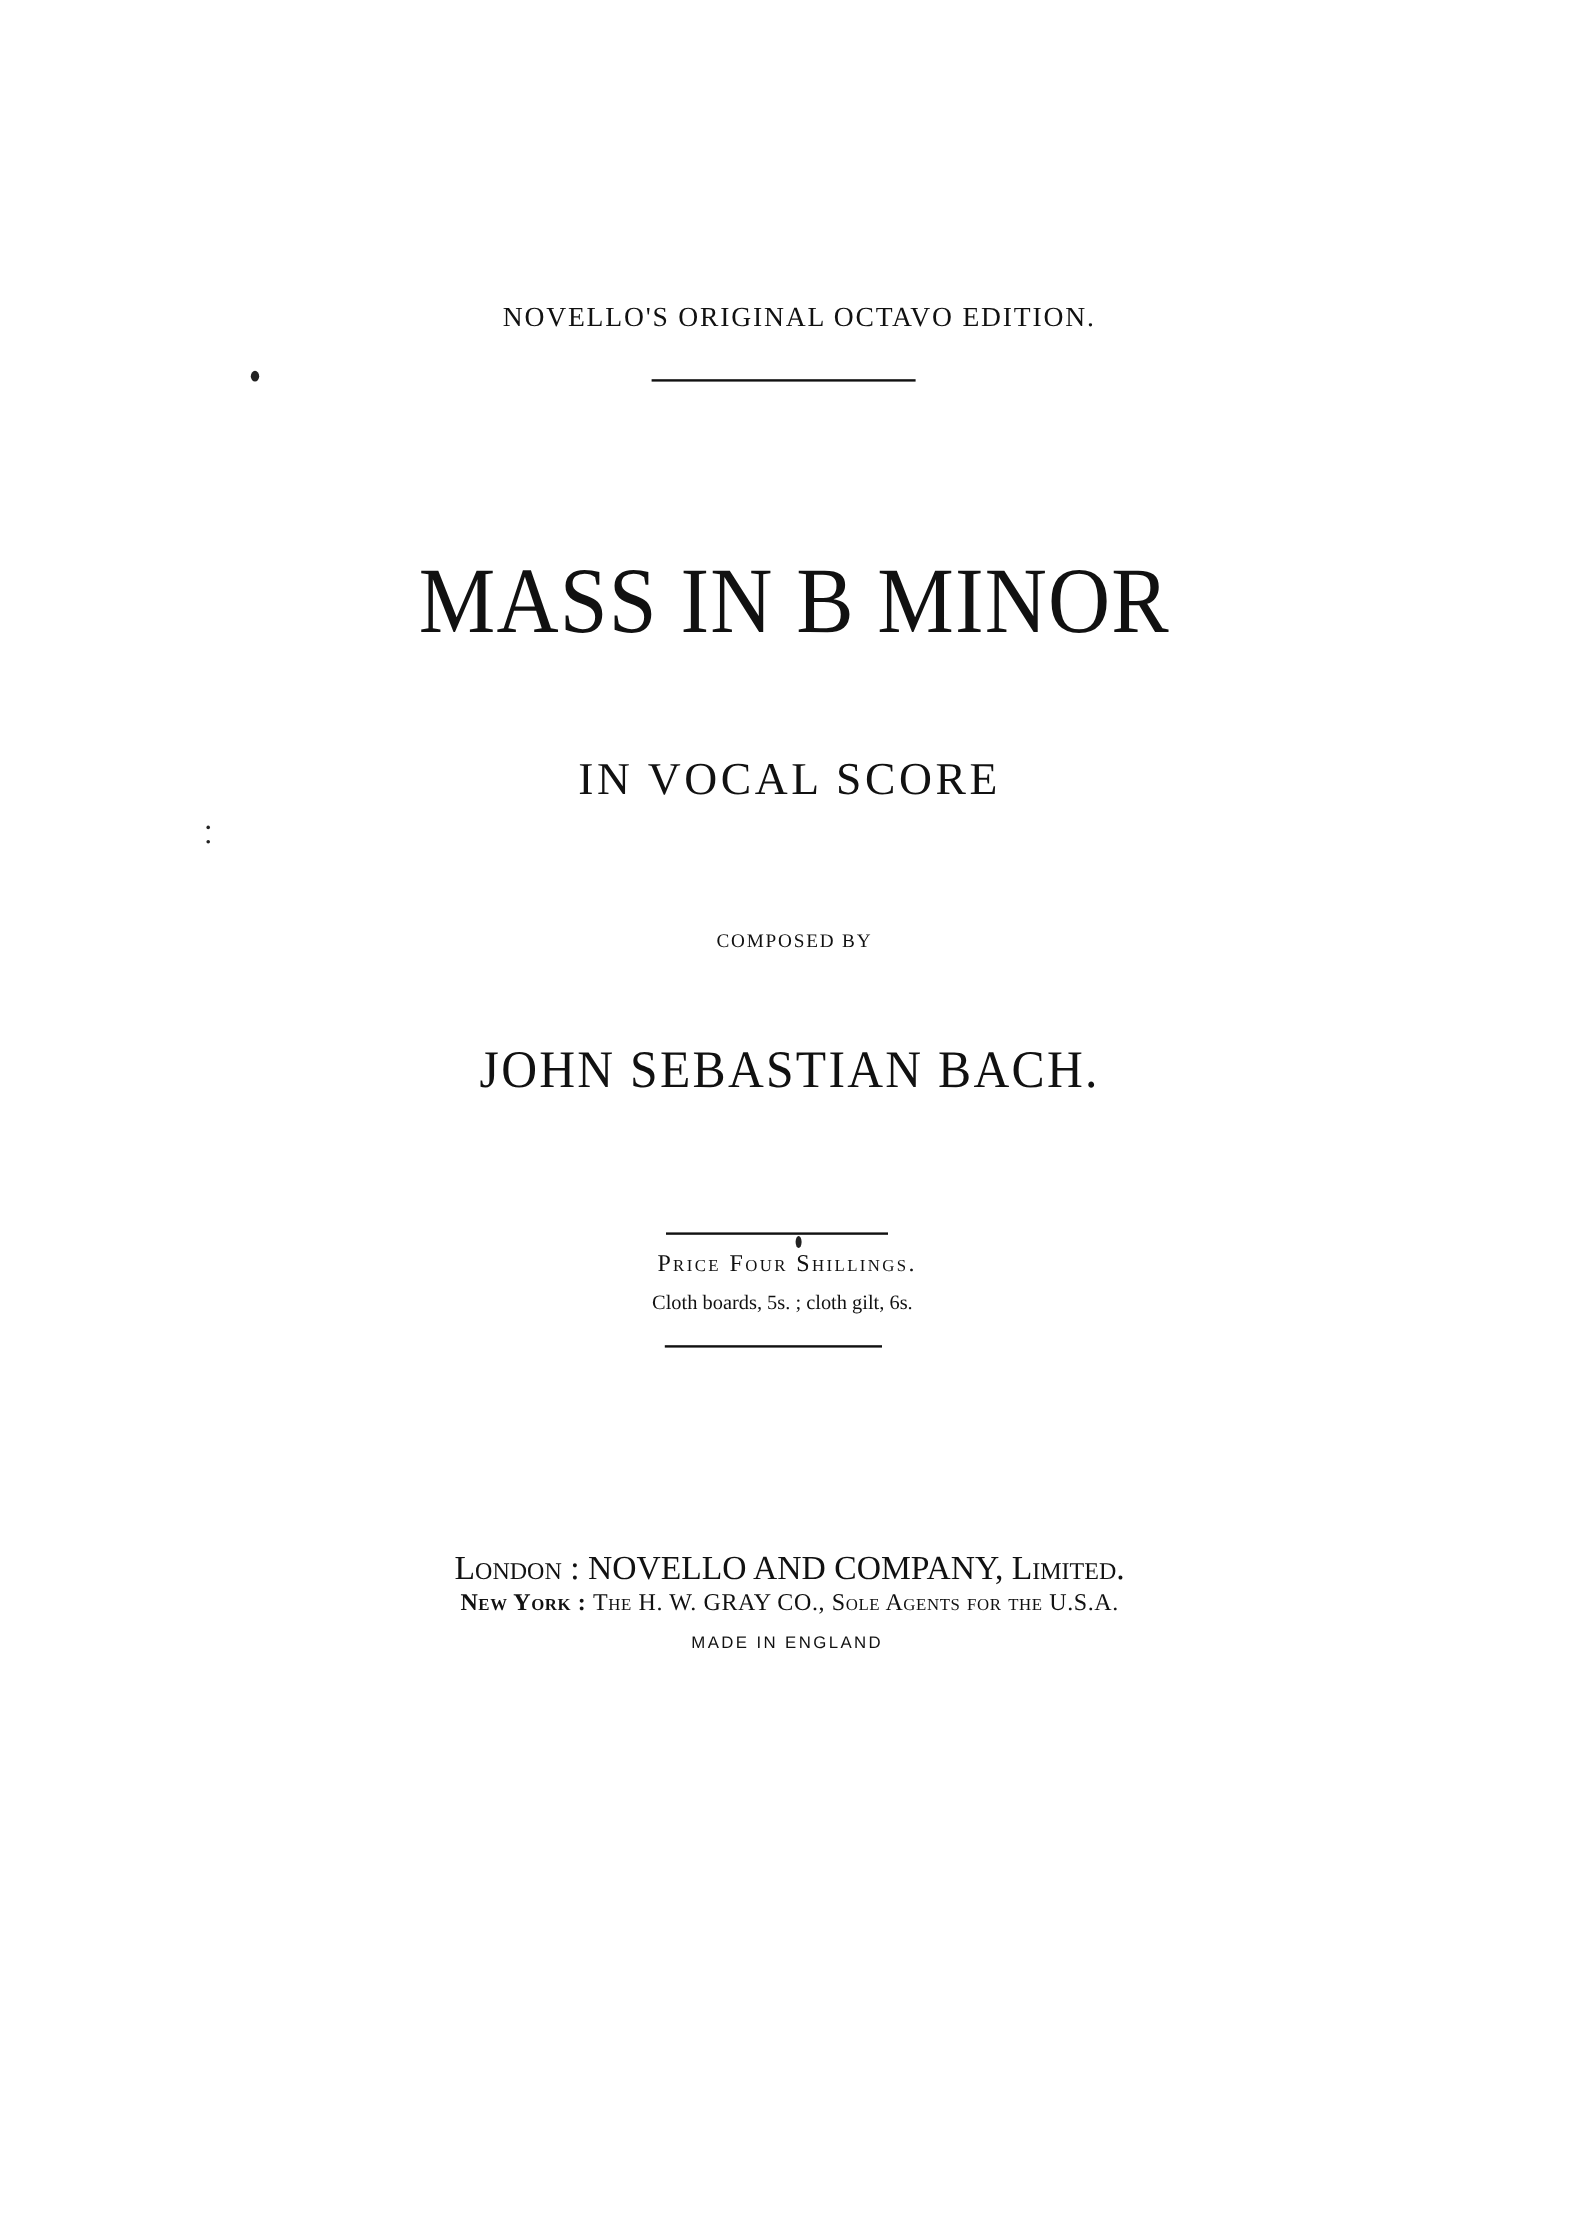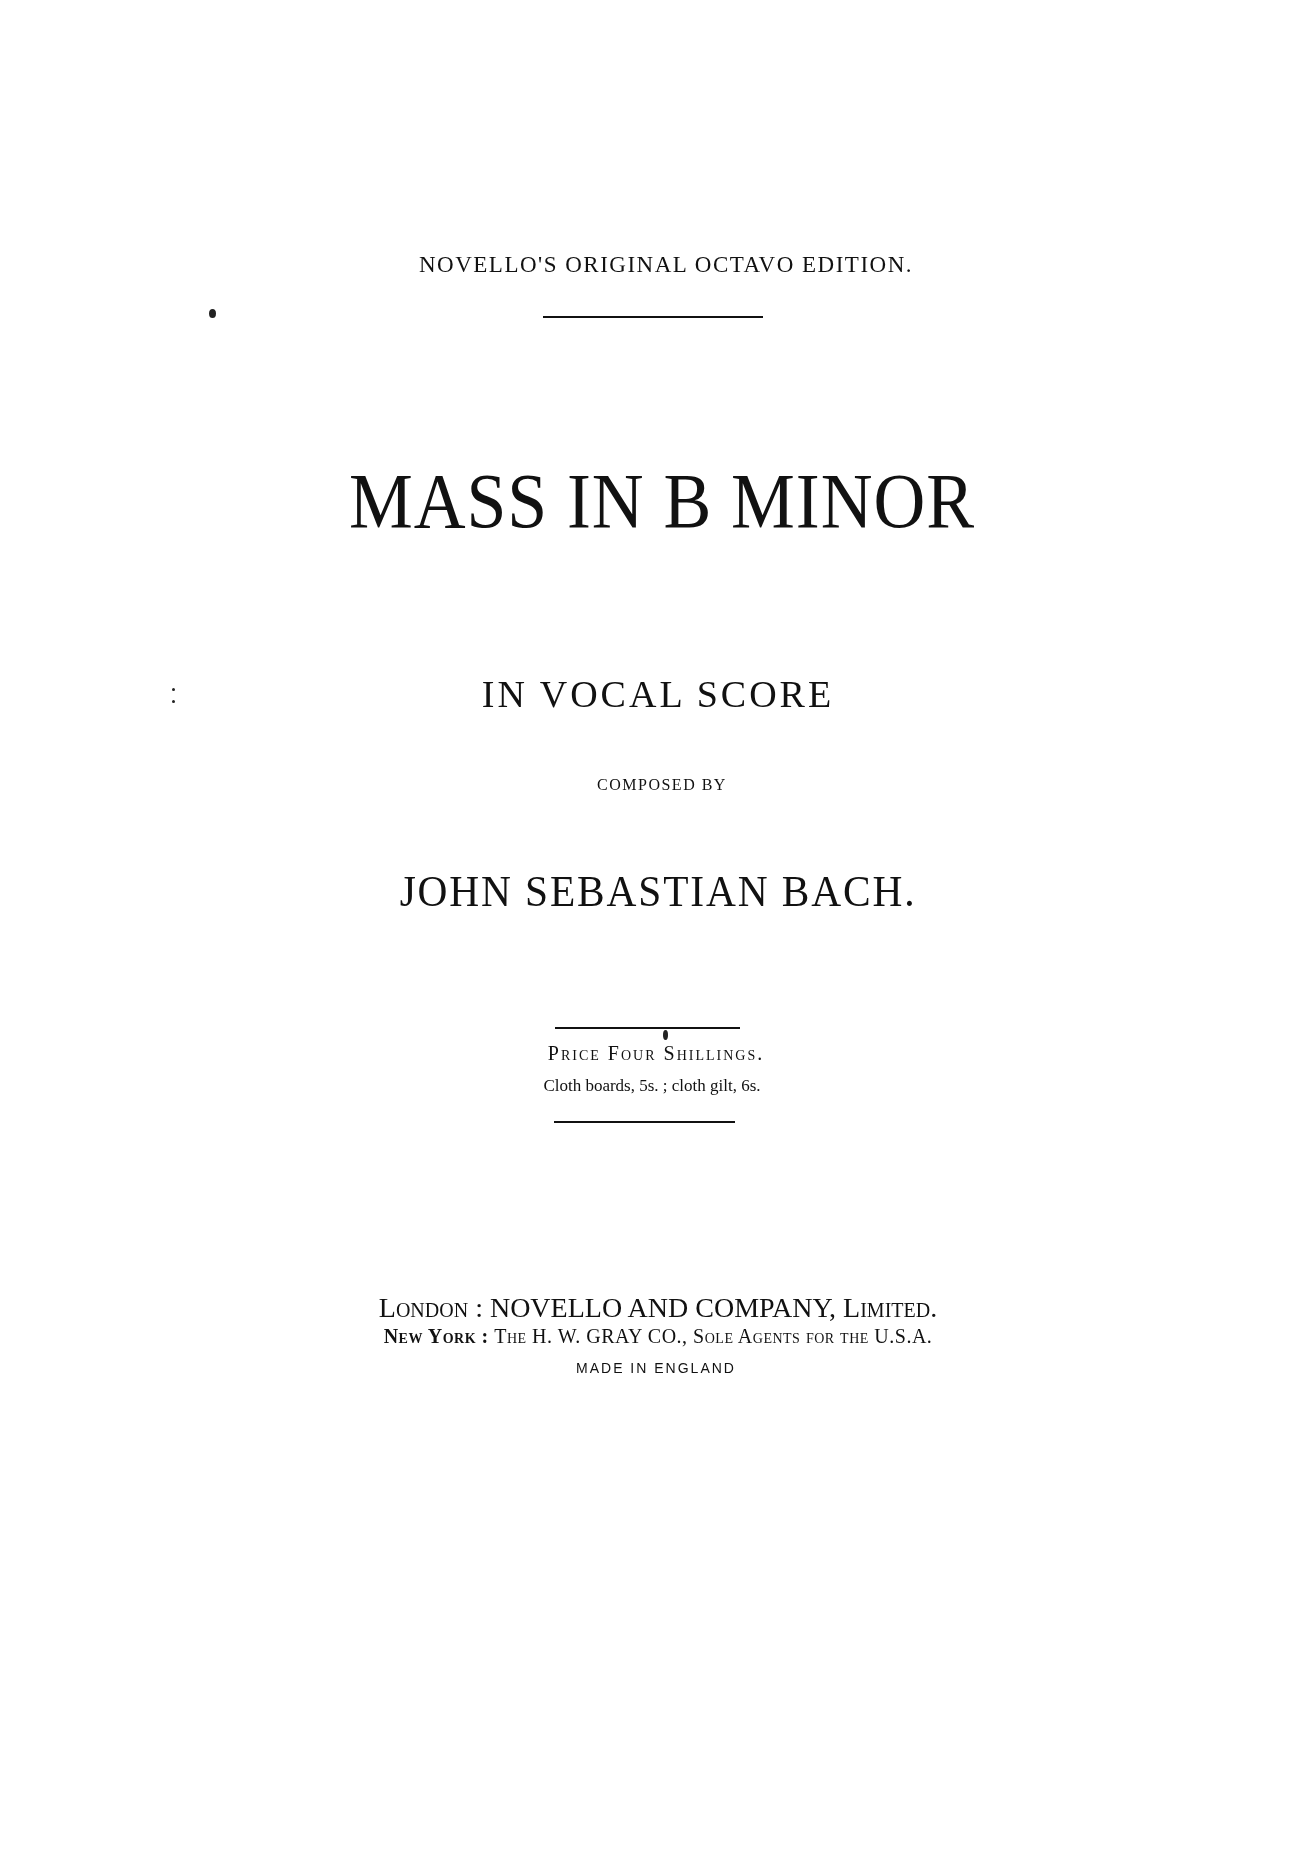--- a/index.html
+++ b/index.html
@@ -4,21 +4,21 @@
 <style>
   html, body { margin:0; padding:0; background:#ffffff; }
   body { width:1316px; height:1849px; position:relative; overflow:hidden;
          font-family:"Liberation Serif","DejaVu Serif",serif; color:#111; }
   .line { position:absolute; left:0; width:1316px; text-align:center; white-space:nowrap; }
   .sc { font-variant: small-caps; }
   .rule { position:absolute; height:2px; background:#111; }
   .speck { position:absolute; background:#222; border-radius:50%; }
   #edition { top:252px; font-size:23px; letter-spacing:1.5px; left:8px; }
   #title { top:456px; font-size:78px; letter-spacing:1px; left:4px; transform:scaleX(0.92); transform-origin:center; }
-  #subtitle { top:628px; font-size:38px; letter-spacing:3px; left:0;margin-top:44px; }
+  #subtitle { top:628px; font-size:38px; letter-spacing:3px; left:0; }
   #composed { top:776px; font-size:16px; letter-spacing:1.5px; left:4px; }
   #composer { top:866px; font-size:44px; letter-spacing:2px; left:0; transform:scaleX(0.94); transform-origin:center; }
   #price { top:1042px; font-size:20px; letter-spacing:2px; left:-2px; }
   #binding { top:1076px; font-size:17px; left:-6px; }
   #london { top:1292px; font-size:28px; left:0; }
   #newyork { top:1325px; font-size:20px; left:0; letter-spacing:0.5px; }
   #made { top:1360px; font-size:14px; letter-spacing:2px; font-family:"Liberation Sans","DejaVu Sans",sans-serif; left:-2px; }
 </style>
 </head>
 <body>

